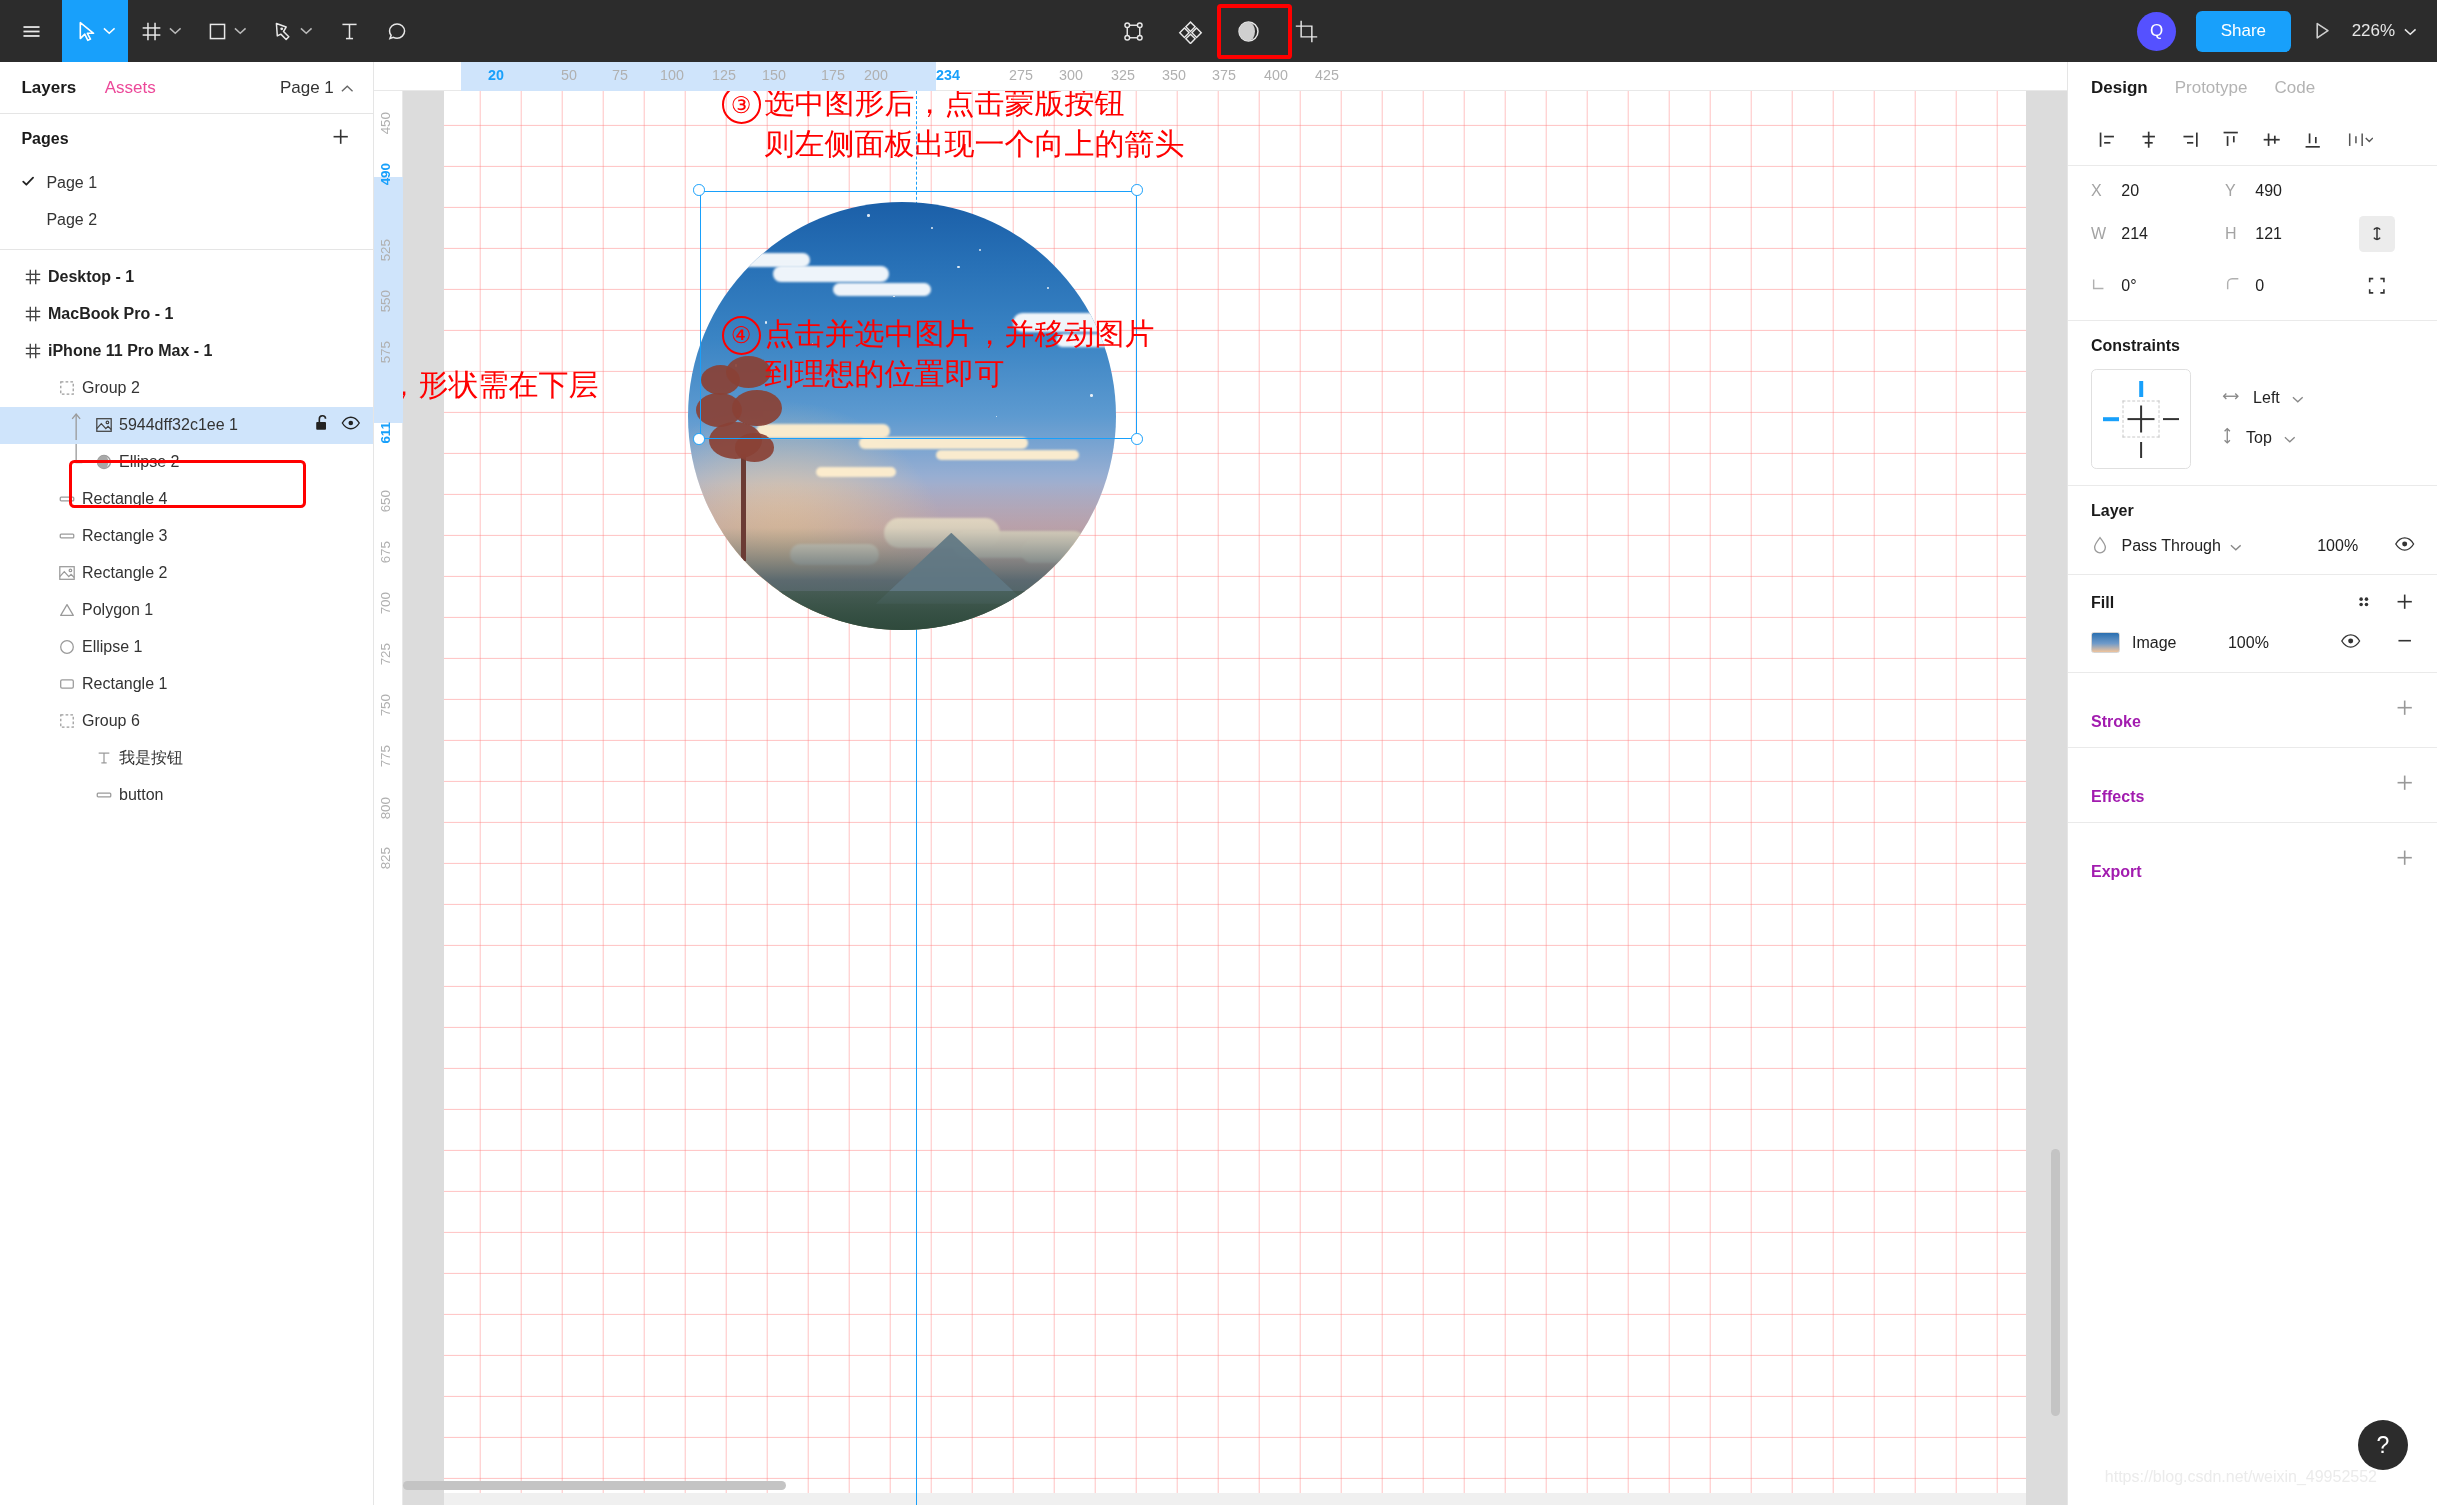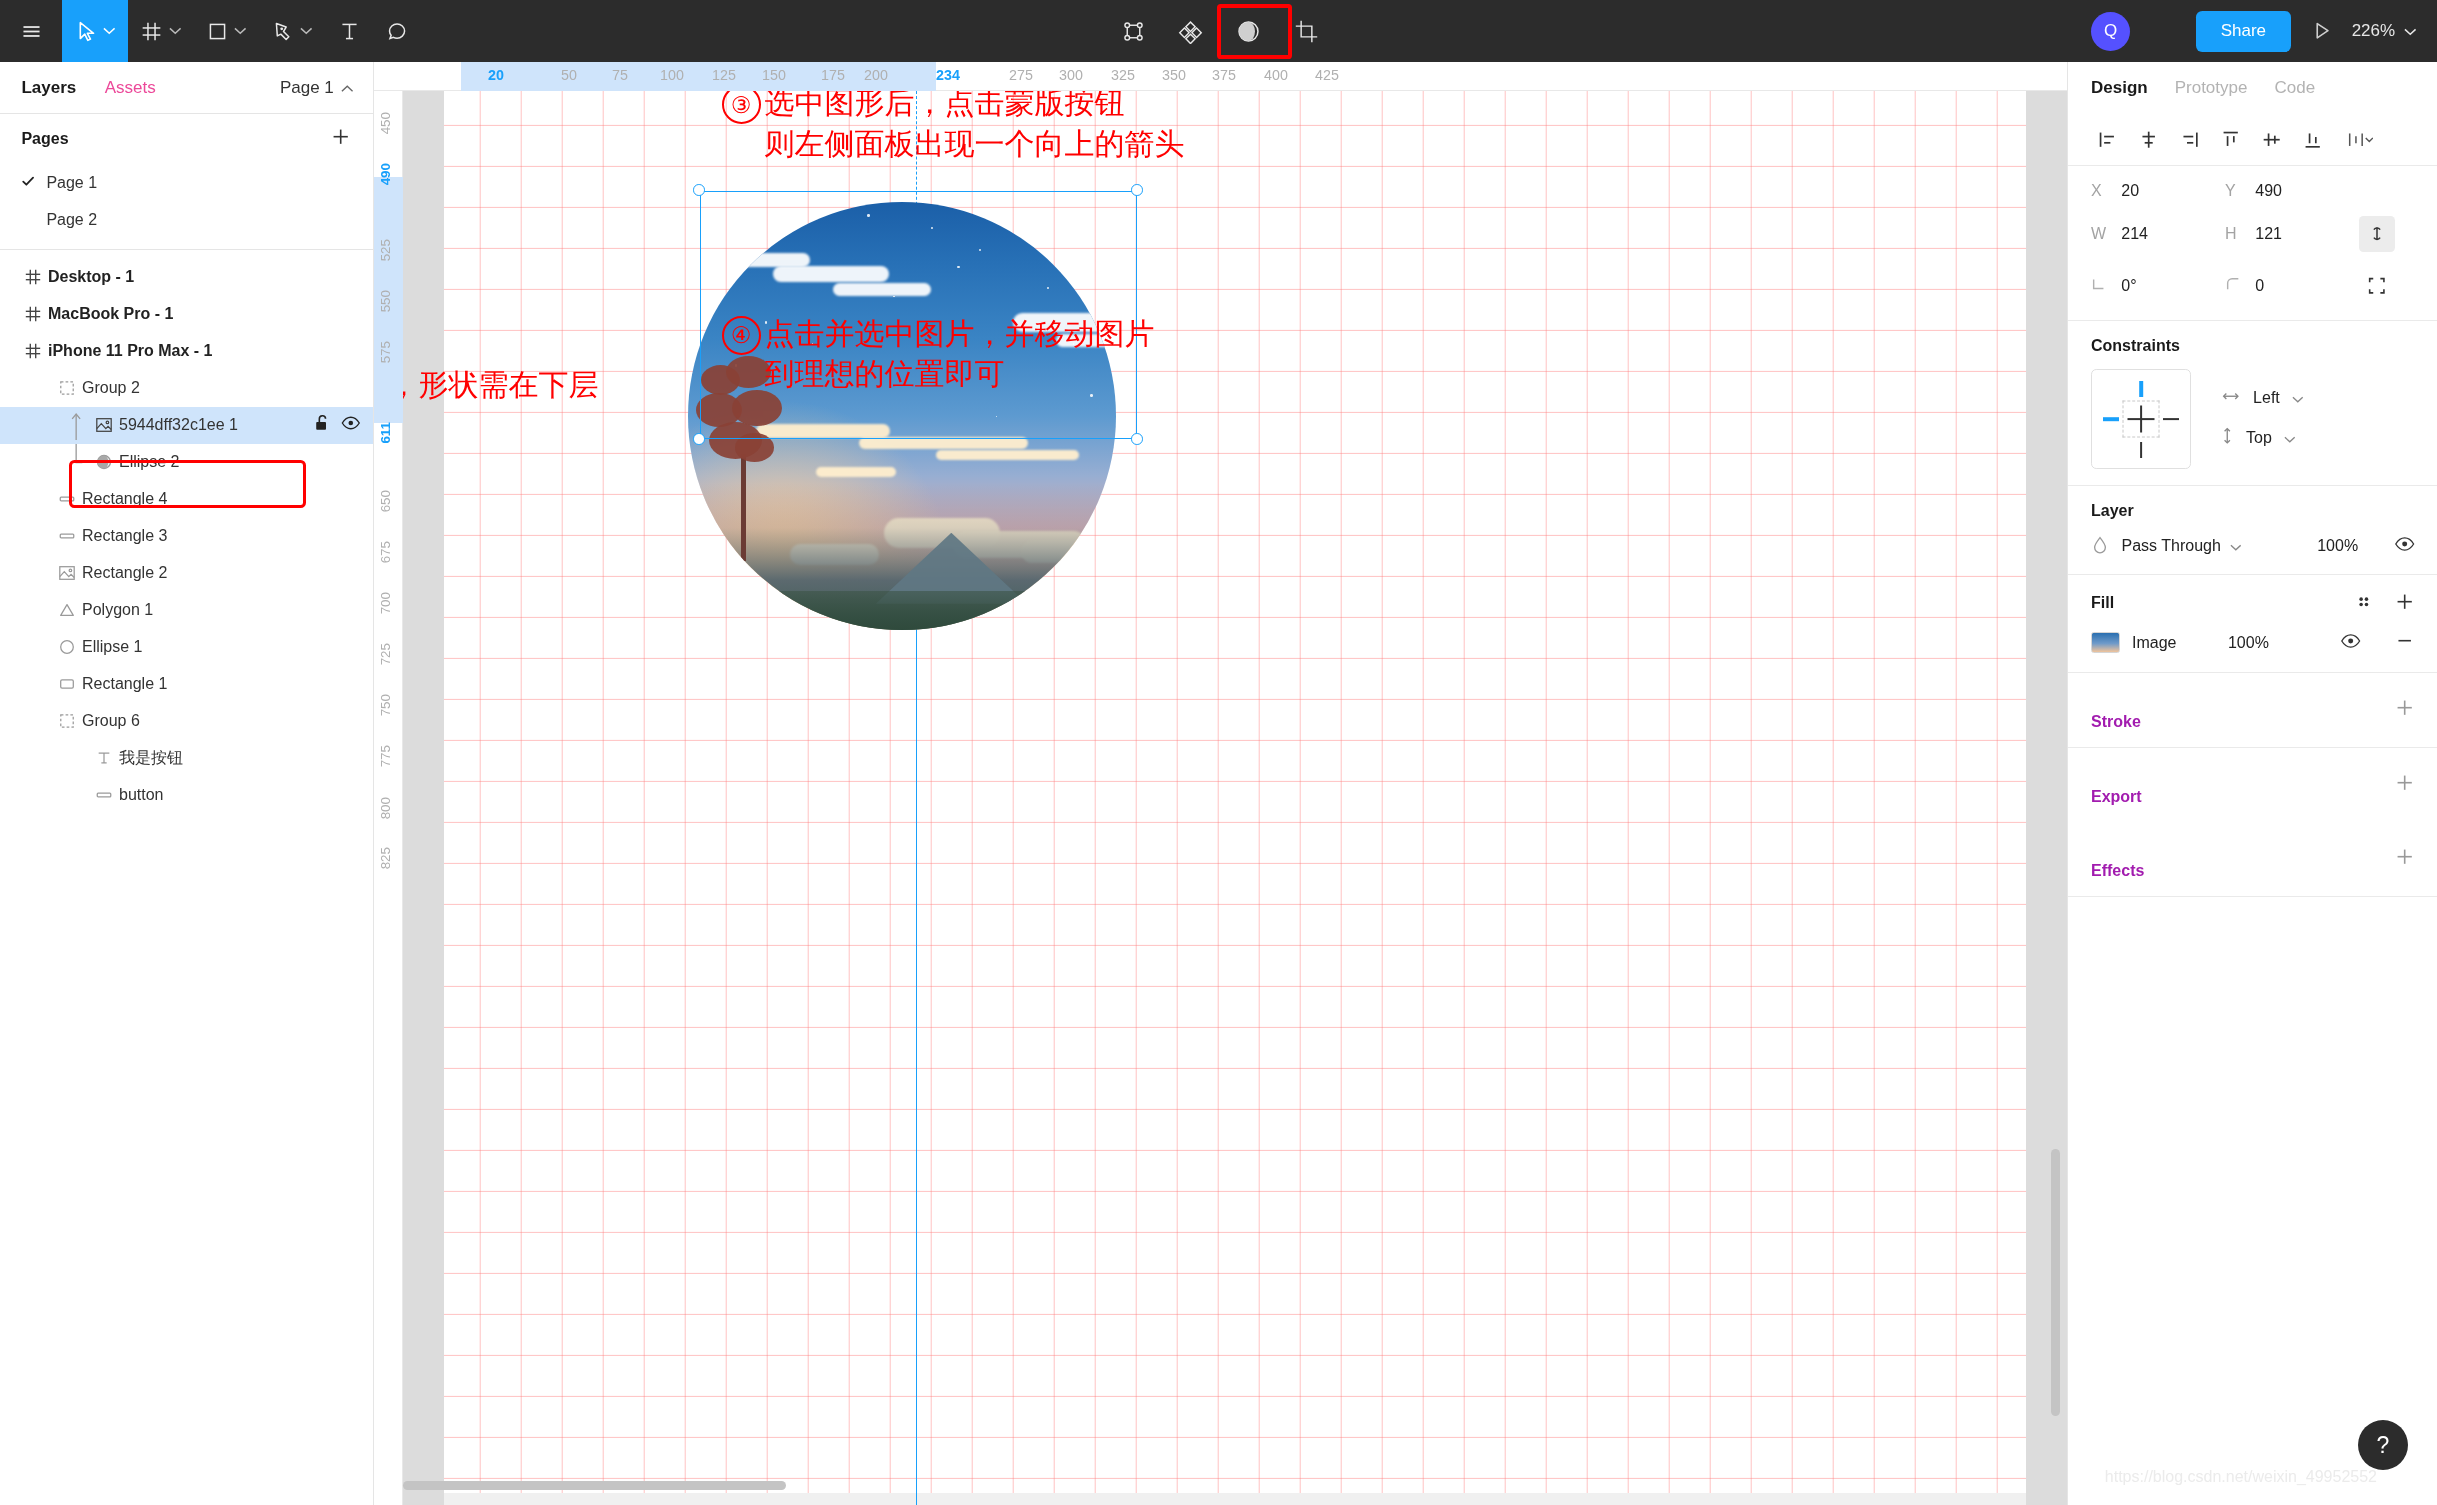--- a/index.html
+++ b/index.html
@@ -39,21 +39,20 @@
   }
   .avatar {
     width: 39px; height: 39px; border-radius: 50%; background: #5551ff;
     color: #fff; font-size: 17px; display: flex; align-items: center;
     justify-content: center; cursor: pointer;
   }
   .share-btn {
     background: #18a0fb; color: #fff; border: none; border-radius: 6.2px;
     height: 41px; padding: 0 25px; font-size: 17px; cursor: pointer;
     font-family: inherit;
-    margin-left: 46px;
   }
   .present-btn { color: #cfcfcf; cursor: pointer; display: flex; align-items: center; }
   .zoom-ctl {
     color: #e6e6e6; font-size: 17px; display: flex; align-items: center;
     gap: 9px; cursor: pointer;
   }
 
   
   .left-panel {
     position: absolute; top: 62px; left: 0; width: 374px; height: 1443px;
@@ -1044,41 +1043,41 @@
         <span class="sec-title muted">Stroke</span>
         <span>
           <svg width="21.4" height="21.4" viewBox="0 0 24 24" fill="none" stroke="#999" stroke-width="1.8">
             <line x1="12" y1="4" x2="12" y2="20"></line>
               <line x1="4" y1="12" x2="20" y2="12"></line>
           </svg>
         </span>
       </div>
     </div>
 
+    <div class="sec">
+      <div class="sec-hdr tight">
+        <span class="sec-title muted">Effects</span>
+        <span>
+          <svg width="21.4" height="21.4" viewBox="0 0 24 24" fill="none" stroke="#999" stroke-width="1.8">
+            <line x1="12" y1="4" x2="12" y2="20"></line>
+              <line x1="4" y1="12" x2="20" y2="12"></line>
+          </svg>
+        </span>
+      </div>
+    </div>
+
     <div class="sec nb">
       <div class="sec-hdr tight">
         <span class="sec-title muted">Export</span>
         <span>
           <svg width="21.4" height="21.4" viewBox="0 0 24 24" fill="none" stroke="#999" stroke-width="1.8">
             <line x1="12" y1="4" x2="12" y2="20"></line>
               <line x1="4" y1="12" x2="20" y2="12"></line>
           </svg>
         </span>
       </div>
     </div>
-
-    <div class="sec">
-      <div class="sec-hdr tight">
-        <span class="sec-title muted">Effects</span>
-        <span>
-          <svg width="21.4" height="21.4" viewBox="0 0 24 24" fill="none" stroke="#999" stroke-width="1.8">
-            <line x1="12" y1="4" x2="12" y2="20"></line>
-              <line x1="4" y1="12" x2="20" y2="12"></line>
-          </svg>
-        </span>
-      </div>
-    </div>
   </div>
 
   <div class="watermark">https://blog.csdn.net/weixin_49952552</div>
   <div class="help-btn">?</div>
 </div>
 
 
 </body></html>

